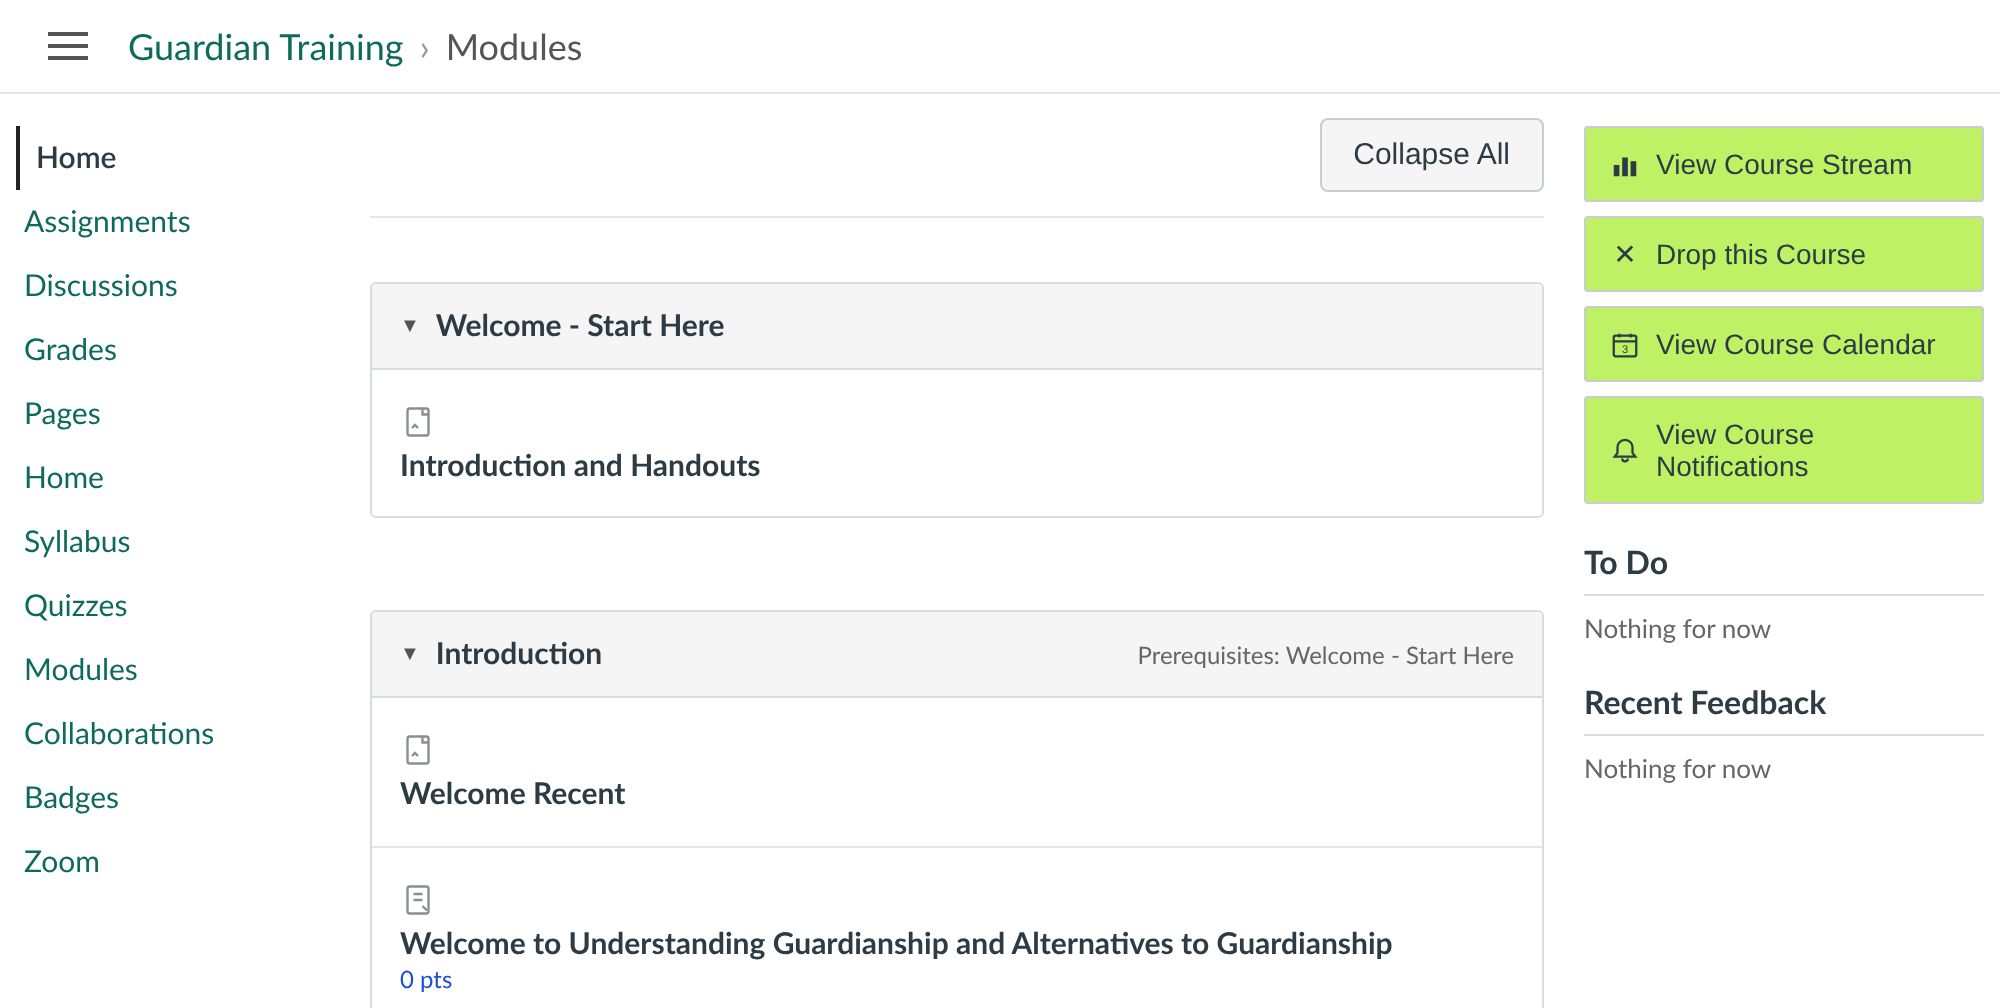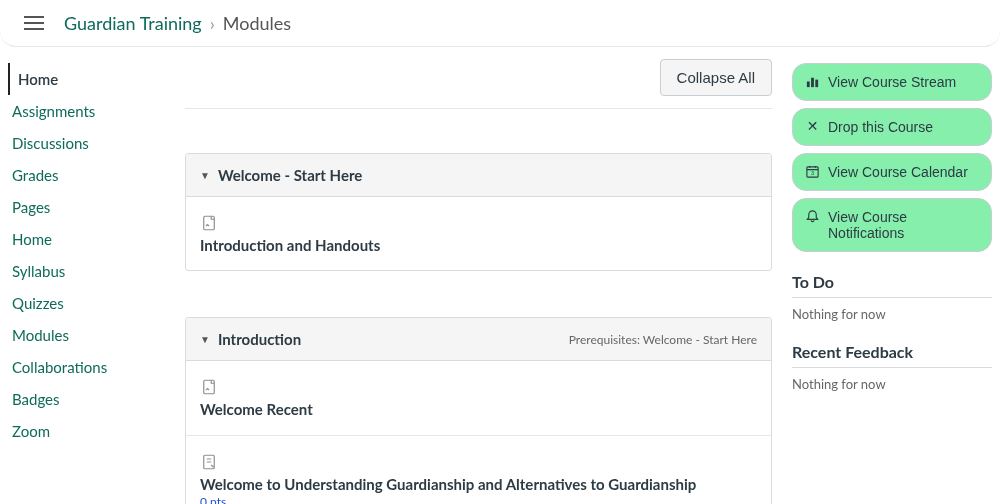--- a/index.html
+++ b/index.html
@@ -1,50 +1,50 @@
 <!DOCTYPE html>
 <html><head>
   <meta charset="utf-8">
   <style>
     * { box-sizing: border-box; margin: 0; padding: 0; }
     body { font-family: 'Lato', 'Helvetica Neue', Arial, sans-serif; font-size: 14px; color: #2d3b45; background: #fff; }
     a { text-decoration: none; }
 
-    .header { display: flex; align-items: center; padding: 8px 20px; border-bottom: 1px solid #e6e6e6; margin-bottom: 12px; border-radius: 16px; }
+    .header { display: flex; align-items: center; padding: 8px 20px; border-bottom: 1px solid #e6e6e6; margin-bottom: 12px; }
     .hamburger { margin-right: 16px; cursor: pointer; padding: 4px; }
     .hamburger-line { width: 20px; height: 2px; background: #555; margin: 4px 0; }
     .breadcrumb { display: flex; align-items: center; font-size: 18px; }
     .breadcrumb-course { color: #0e6b5c; margin-right: 8px; }
     .breadcrumb-sep { color: #999; margin-right: 8px; }
     .breadcrumb-current { color: #555; }
 
     .container { display: flex; padding: 0 8px; }
 
     .sidebar { width: 165px; flex-shrink: 0; padding-top: 4px; }
     .nav-item { display: block; padding: 7px 4px; font-size: 15px; color: #0e6b5c; cursor: pointer; }
     .nav-item.active { color: #2d3b45; font-weight: 600; border-left: 2px solid #222; padding-left: 8px; }
 
     .main { flex: 1; padding: 0 10px 0 12px; min-width: 0; }
-    .topbar { display: flex; justify-content: flex-end; padding-bottom: 12px; border-bottom: 1px solid #e6e6e6; margin-bottom: 44px; }
+    .topbar { display: flex; justify-content: flex-end; padding-bottom: 12px; border-bottom: 1px solid #e6e6e6; margin-bottom: 32px; }
     .btn { background: #f5f5f5; border: 1px solid #c7cdd1; border-radius: 4px; padding: 9px 16px; font-size: 15px; color: #2d3b45; cursor: pointer; }
 
     .module { margin-bottom: 46px; border: 1px solid #d9dcde; border-radius: 3px; overflow: hidden; }
     .module-header { background: #f5f5f5; border-bottom: 1px solid #d9dcde; padding: 12px 14px; display: flex; align-items: center; }
     .module-toggle { font-size: 10px; color: #555; margin-right: 8px; cursor: pointer; }
     .module-title { font-weight: 700; font-size: 15px; flex: 1; }
     .module-prereq { font-size: 12px; color: #666; }
     .module-item { display: flex; align-items: flex-start; padding: 15px 14px; border-bottom: 1px solid #e6e6e6; flex-direction: column; }
     .module-item:last-child { border-bottom: none; }
     .item-icon { width: 18px; margin-right: 14px; color: #898f93; flex-shrink: 0; margin-top: 2px; }
     .item-body { flex: 1; }
     .item-title { font-weight: 700; color: #2d3b45; font-size: 15px; line-height: 1.35; }
     .item-pts { font-size: 12px; color: #1d4ed8; margin-top: 0; }
 
     .right { width: 210px; flex-shrink: 0; padding-left: 10px; padding-top: 4px; }
-    .action-btn { display: flex; width: 100%; background: #86efac; border: 1px solid #c7cdd1; border-radius: 14px; padding: 10px 12px; font-size: 14px; color: #2d3b45; cursor: pointer; margin-bottom: 7px; text-align: left; }
+    .action-btn { display: flex; align-items: center; width: 100%; background: #bef264; border: 1px solid #c7cdd1; border-radius: 2px; padding: 10px 12px; font-size: 14px; color: #2d3b45; cursor: pointer; margin-bottom: 7px; text-align: left; }
     .action-btn svg, .action-btn .x-ico { width: 15px; height: 15px; margin-right: 8px; flex-shrink: 0; }
     .x-ico { font-size: 14px; line-height: 15px; text-align: center; }
 
     .side-section { margin-top: 20px; }
     .side-title { font-size: 16px; font-weight: 700; padding-bottom: 6px; border-bottom: 1px solid #d9dcde; margin-bottom: 8px; }
     .side-empty { font-size: 13px; color: #666; }
   </style>
 </head>
 <body>
 

